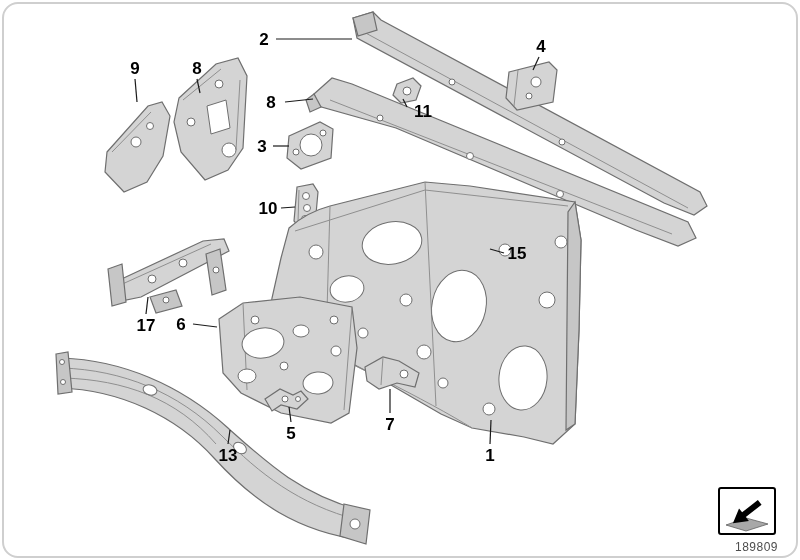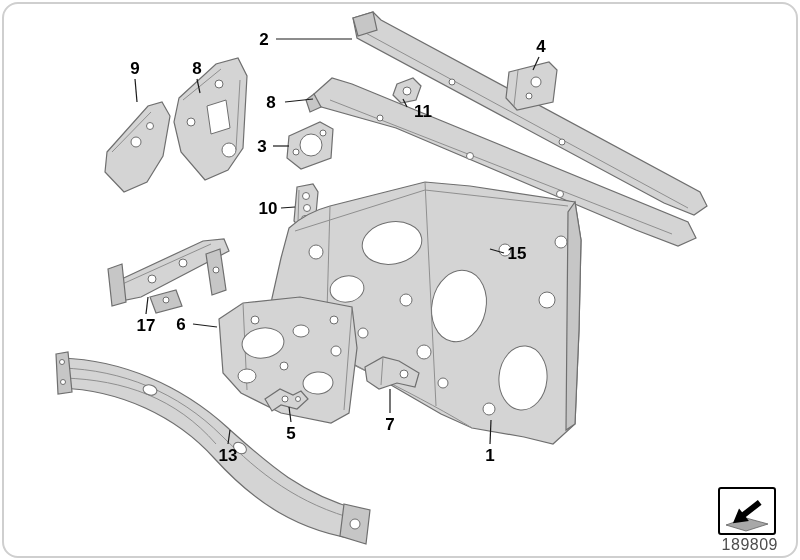--- a/index.html
+++ b/index.html
@@ -3,21 +3,21 @@
 <meta charset="utf-8">
 <style>
   html,body{margin:0;padding:0;background:#ffffff;}
   .stage{position:relative;width:800px;height:560px;background:#ffffff;overflow:hidden;
          font-family:"Liberation Sans",sans-serif;}
   .frame{position:absolute;inset:2px;border:2px solid #cfcfcf;border-radius:16px;pointer-events:none;}
   svg.layer{position:absolute;left:0;top:0;}
   #leader-lines{pointer-events:none;}
   .callout{position:absolute;transform:translate(-50%,-50%);font-weight:bold;font-size:17px;
            color:#000;line-height:1;cursor:pointer;user-select:none;}
-  .part-number{position:absolute;right:22px;bottom:6px;font-size:16px;color:#4d4d4d;letter-spacing:.5px;}
+  .part-number{position:absolute;right:22px;bottom:6px;font-size:12px;color:#4d4d4d;letter-spacing:.5px;}
   .thumb{position:absolute;left:718px;top:487px;width:58px;height:48px;border:2px solid #000;
          border-radius:3px;background:#fff;box-sizing:border-box;cursor:pointer;}
   .p{fill:#d4d4d4;stroke:#6f6f6f;stroke-width:1.2;}
   .p2{fill:#c6c6c6;stroke:#6f6f6f;stroke-width:1.2;}
   .h{fill:#ffffff;stroke:#6f6f6f;stroke-width:1;}
   .f{fill:none;stroke:#8f8f8f;stroke-width:1;}
 </style>
 </head>
 <body>
 

